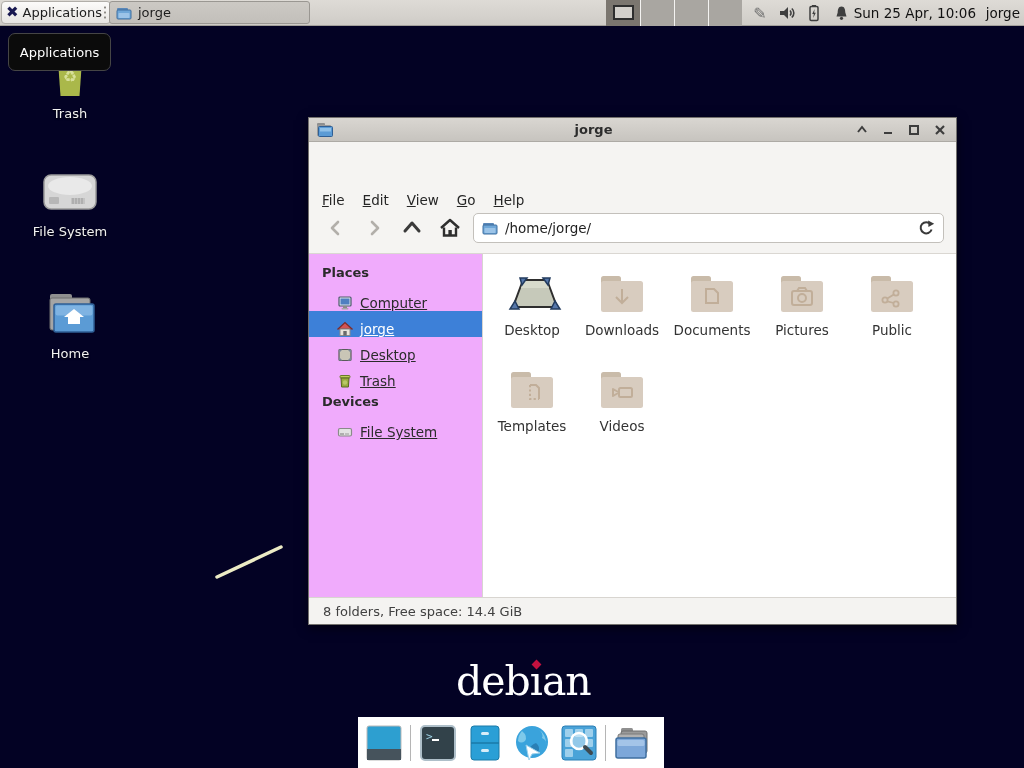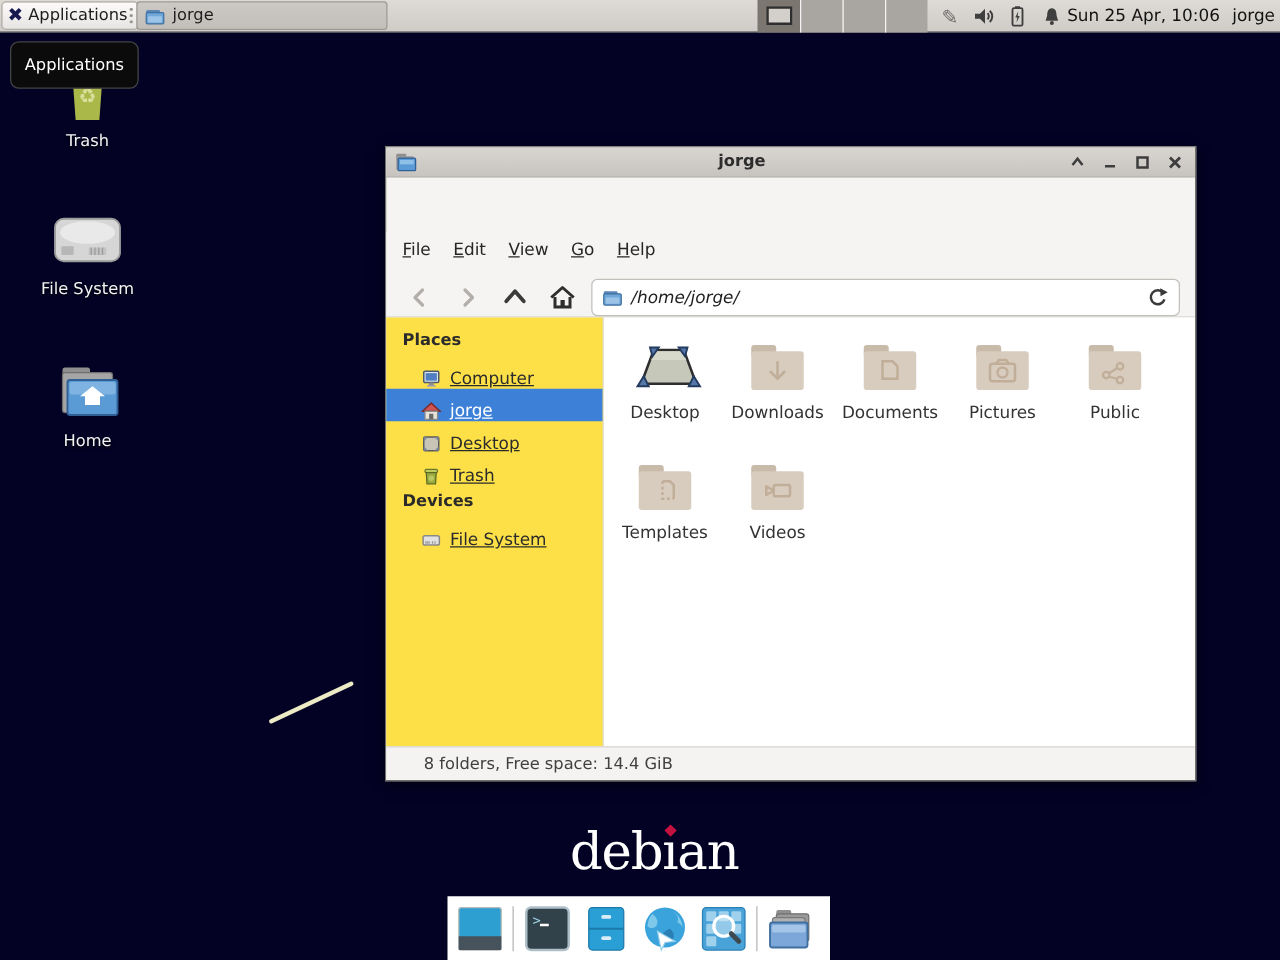--- a/index.html
+++ b/index.html
@@ -94,41 +94,41 @@
     border-bottom:1px solid #adaaa5;
     display:flex; align-items:center; padding:0 7px; gap:6px;
   }
   .titlebar .title { flex:1; text-align:center; font-weight:bold; font-size:13px; color:#2c2c2c; }
   .winctl { display:flex; gap:8px; }
   .winctl span { width:18px; height:18px; display:flex; align-items:center; justify-content:center; cursor:pointer; }
   .menubar { height:27px; display:flex; align-items:center; padding:0 4px; background:#f5f4f2;margin-top:44px; }
   .menu-item { padding:0 9px; font-size:13.5px; color:#262626; height:27px; display:flex; align-items:center; cursor:pointer; }
   .menu-item .mn { text-decoration:underline; }
   .toolbar {
-    height:41px; display:flex; align-items:flex-end; padding:0 12px 0 12px; gap:8px;
-    background:#f5f4f2; border-bottom:1px solid #dad7d2;font-style:italic;
+    height:41px; display:flex; align-items:flex-start; padding:0 12px 0 12px; gap:8px;
+    background:#f5f4f2; border-bottom:1px solid #dad7d2;
   }
   .tool-btn { width:30px; height:30px; display:flex; align-items:center; justify-content:center; border-radius:3px; cursor:pointer; }
   .pathbar {
     flex:1; height:30px; background:#fff; border:1px solid #c3c0bb; border-radius:5px;
     display:flex; align-items:center; gap:7px; padding:0 8px; cursor:text;
   }
   .pathbar .ptext { flex:1; font-size:13.5px; color:#1e1e1e; }
   .win-body { flex:1; display:flex; min-height:0; }
-  .sidebar { width:174px; background:#fde047; border-right:1px solid #d8d5d0; padding-top:6px; }
+  .sidebar { width:174px; background:#f0abfc; border-right:1px solid #d8d5d0; padding-top:6px; }
   .side-head { padding:5px 0 5px 13px; font-weight:bold; font-size:13px; color:#2b2b2b; }
   .side-row { height:26px; display:flex; align-items:flex-end; gap:7px; padding-left:28px; font-size:13.5px; color:#2b2b2b; cursor:pointer;text-decoration:underline; }
   .side-row.selected { background:#3d80d8; color:#fff; }
   .main { flex:1; background:#fff; padding:14px 0 0 4px; display:flex; flex-wrap:wrap; align-content:flex-start; }
   .ftile { width:90px; height:92px; display:flex; flex-direction:column; align-items:center; cursor:pointer; margin-bottom:4px; }
   .ftile .fic { height:52px; display:flex; align-items:center; justify-content:center; }
   .ftile .flbl { margin-top:2px; font-size:13.5px; color:#333; }
   .statusbar {
     height:27px; background:#f4f3f1; border-top:1px solid #d8d5d0;
-    display:flex; align-items:center; padding-left:30px; font-size:13px; color:#414141;
+    display:flex; align-items:center; padding-left:14px; font-size:13px; color:#414141;
   }
 </style>
 </head>
 <body>
 
 <div class="panel">
   <div class="app-btn">
     <span class="xglyph">✖</span>
     <span>Applications</span>
   </div>

